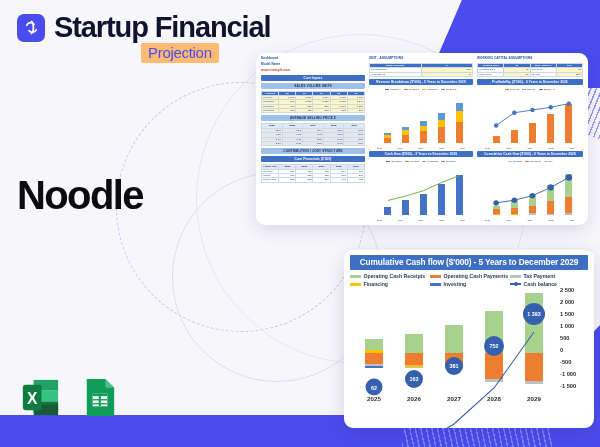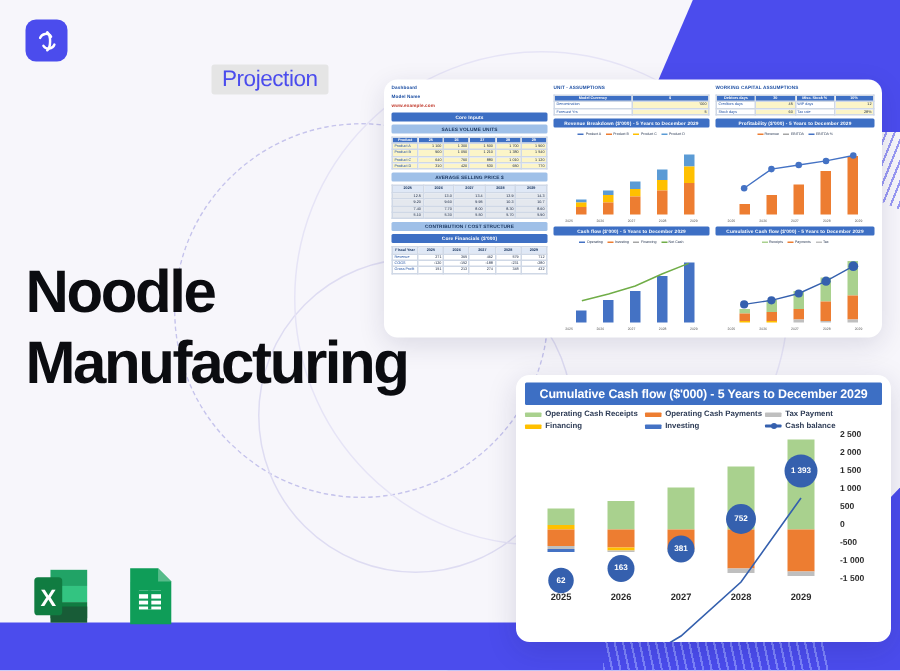--- a/index.html
+++ b/index.html
@@ -72,21 +72,21 @@
     flex:none;
   }
   .brand-mark svg { display:block; }
   .brand-name {
     font-size:29px; font-weight:700; color:#11132e;
     letter-spacing:-1.1px; line-height:1;
     white-space:nowrap;
   }
   .brand-sub {
     position:absolute; left:141px; top:43px;
-    background:#e5e5e5; color:#4b4ced;
+    background:#fdba74; color:#4b4ced;
     font-size:15px; font-weight:500; letter-spacing:-.3px;
     padding:1px 7px 2px; border-radius:2px;
   }
 
   
   .title {
     position:absolute; left:17px; top:172px;
     font-size:40px; font-weight:700; color:#0b0c10;
     letter-spacing:-1.6px; line-height:1.18;
     max-width:290px;
@@ -229,26 +229,26 @@
 </div>
 
 <div class="brand">
   <span class="brand-mark">
     <svg width="19" height="19" viewBox="0 0 24 24">
       <path d="M6 9.2a5.2 5.2 0 0 1 9.2-1.1" fill="none" stroke="#fff" stroke-width="2.1" stroke-linecap="round"></path>
       <path d="M18 14.8a5.2 5.2 0 0 1-9.2 1.1" fill="none" stroke="#fff" stroke-width="2.1" stroke-linecap="round"></path>
       <path d="M12 4.4c3.2 2.6 3.2 12.6 0 15.2" fill="none" stroke="#fff" stroke-width="2.1" stroke-linecap="round"></path>
     </svg>
   </span>
+  <span class="brand-name">Startup Financial</span>
 </div>
 <div class="brand-sub">Projection</div>
 
 <h1 class="title">
   <span>Noodle</span>
-  <span>Manufacturing</span>
 </h1>
 
 <div class="footer-row">
   <span class="xls-icon">
     <svg width="47" height="47" viewBox="0 0 48 48">
       <rect x="17" y="6" width="25" height="11" fill="#21a366"></rect>
       <rect x="17" y="17" width="25" height="11" fill="#33c481"></rect>
       <rect x="17" y="28" width="25" height="11" fill="#107c41"></rect>
       <rect x="17" y="31" width="25" height="11" fill="#185c37"></rect>
       <rect x="6" y="11" width="19" height="26" rx="2.5" fill="#107c41"></rect>

